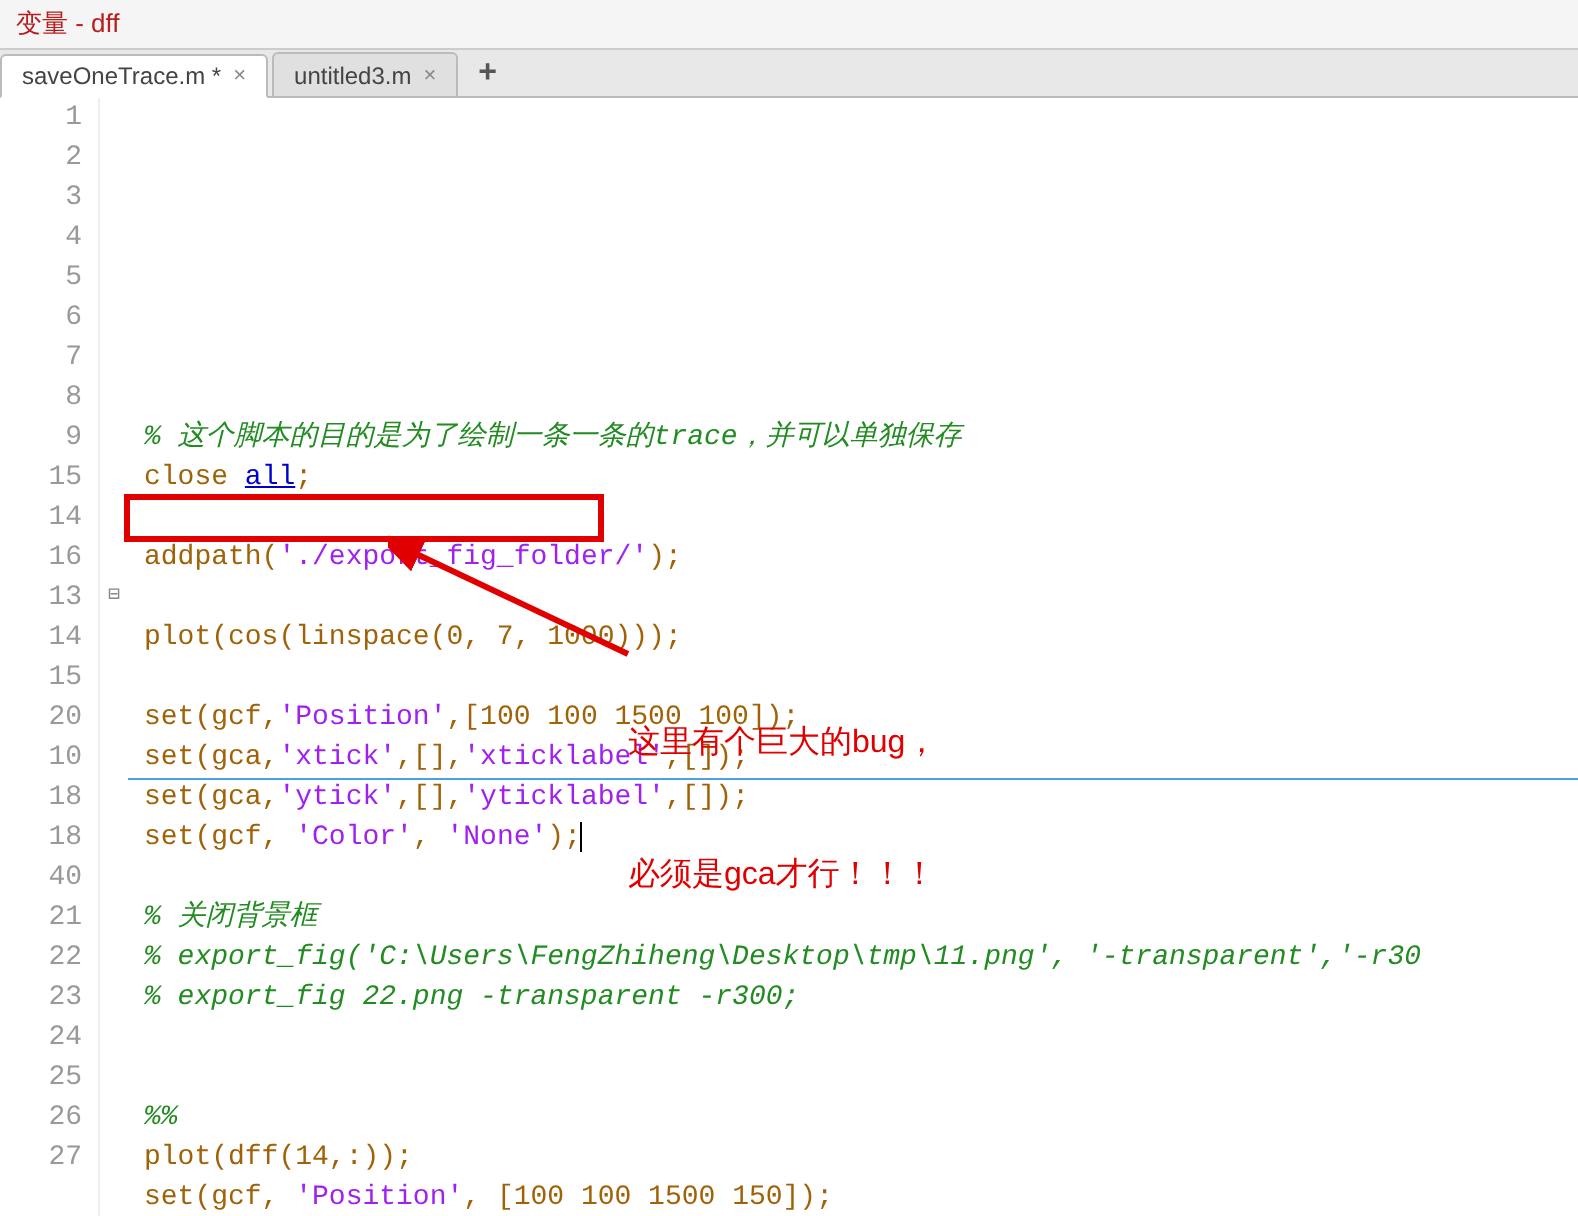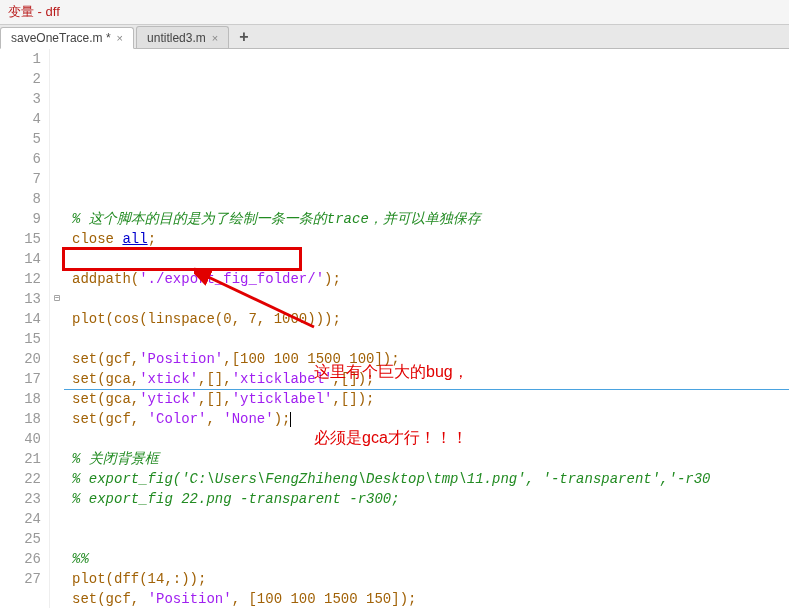--- a/index.html
+++ b/index.html
@@ -153,26 +153,26 @@
       <div>2</div>
       <div>3</div>
       <div>4</div>
       <div>5</div>
       <div>6</div>
       <div>7</div>
       <div>8</div>
       <div>9</div>
       <div>15</div>
       <div>14</div>
-      <div>12</div>
+      <div>16</div>
       <div>13</div>
       <div>14</div>
       <div>15</div>
       <div>20</div>
-      <div>17</div>
+      <div>10</div>
       <div>18</div>
       <div>18</div>
       <div>40</div>
       <div>21</div>
       <div>22</div>
       <div>23</div>
       <div>24</div>
       <div>25</div>
       <div>26</div>
       <div>27</div>

